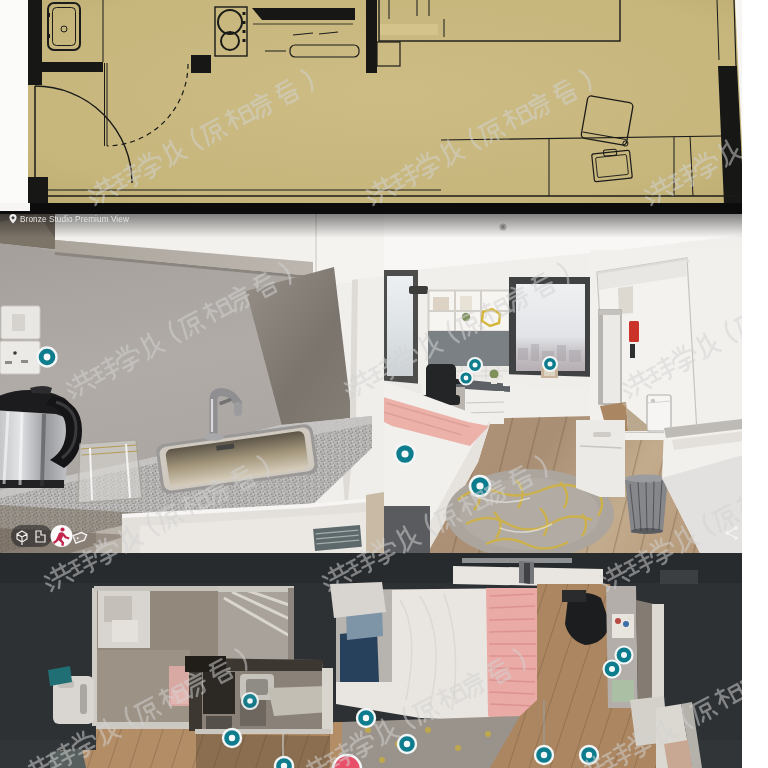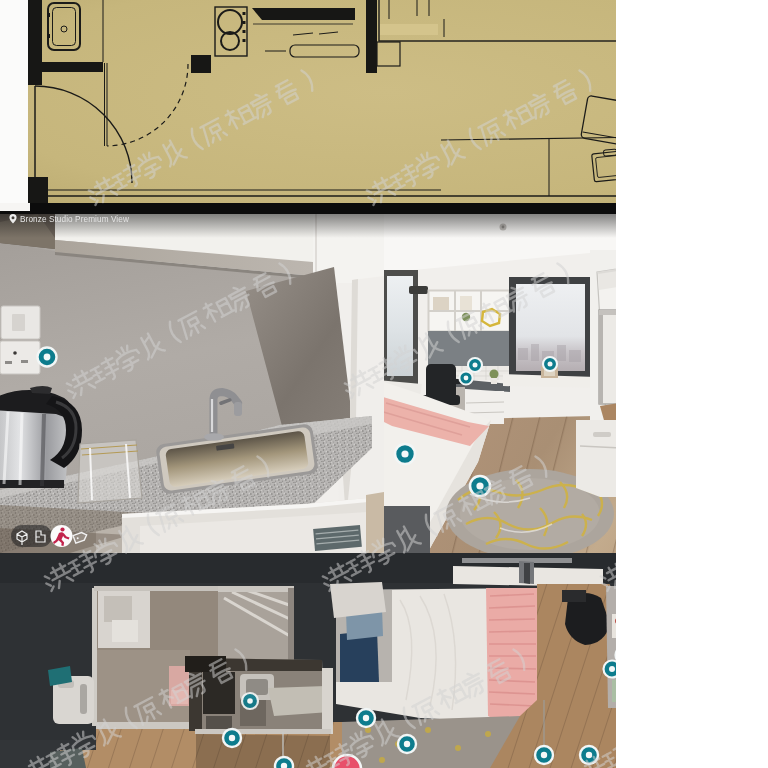--- a/index.html
+++ b/index.html
@@ -1,16 +1,16 @@
 <!DOCTYPE html>
 <html><head>
 <meta charset="utf-8">
 <style>
   html,body{margin:0;padding:0;background:#fff;}
-  #stage{position:relative;width:616px;height:768px;overflow:hidden;background:#fff;
+  #stage{position:relative;width:742px;height:768px;overflow:hidden;background:#fff;
          font-family:"Liberation Sans", sans-serif;}
   svg{display:block;}
 </style>
 </head>
 <body>
 <div id="stage">
 <svg width="768" height="768" viewBox="0 0 768 768">
 <defs>
   <linearGradient id="steelL" x1="0" y1="0" x2="0.25" y2="1">
     <stop offset="0" stop-color="#a49f9a"></stop>

